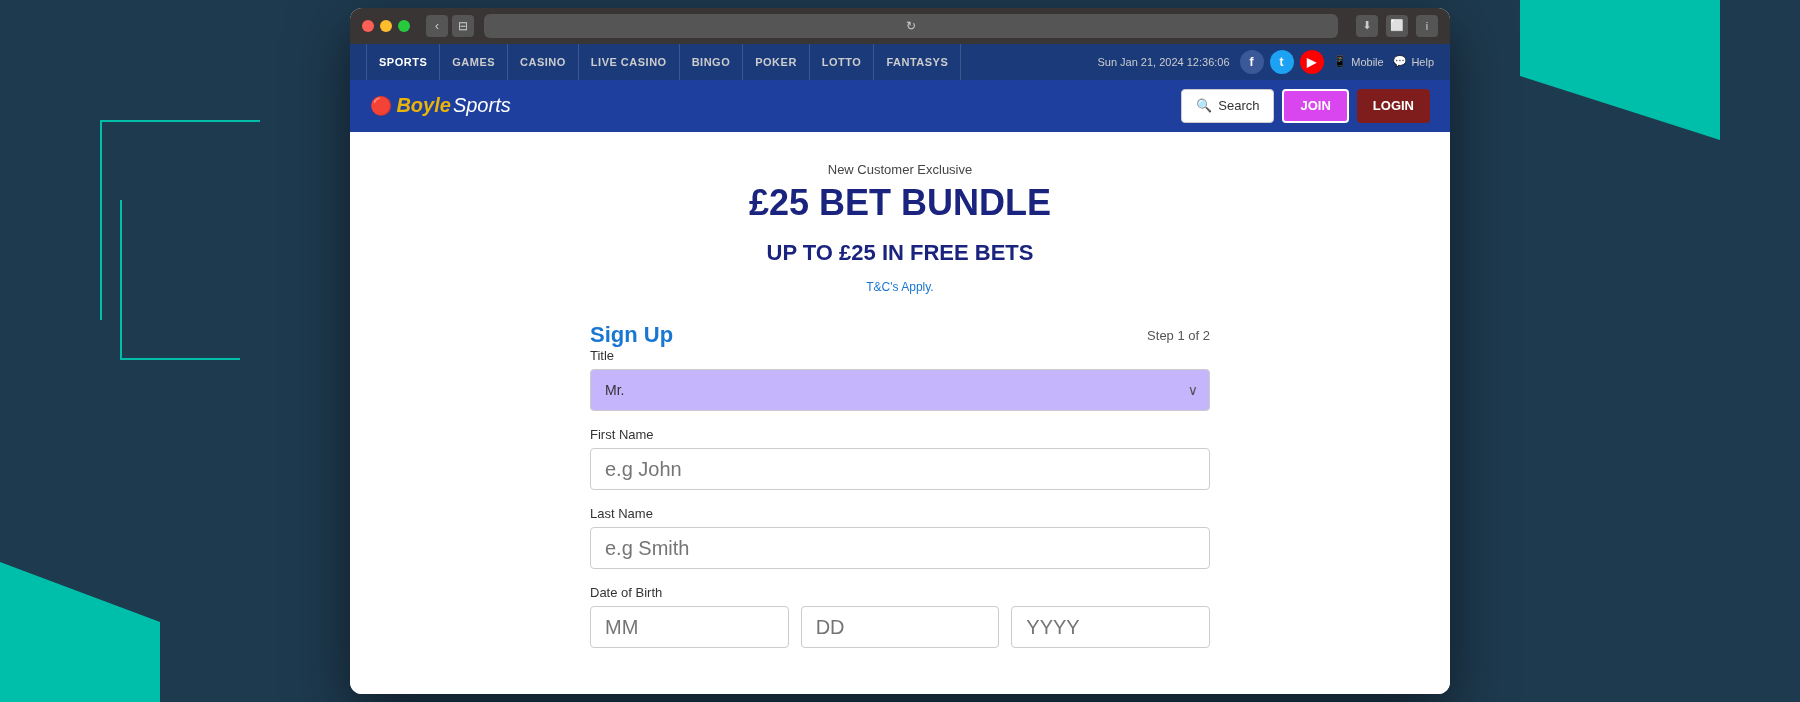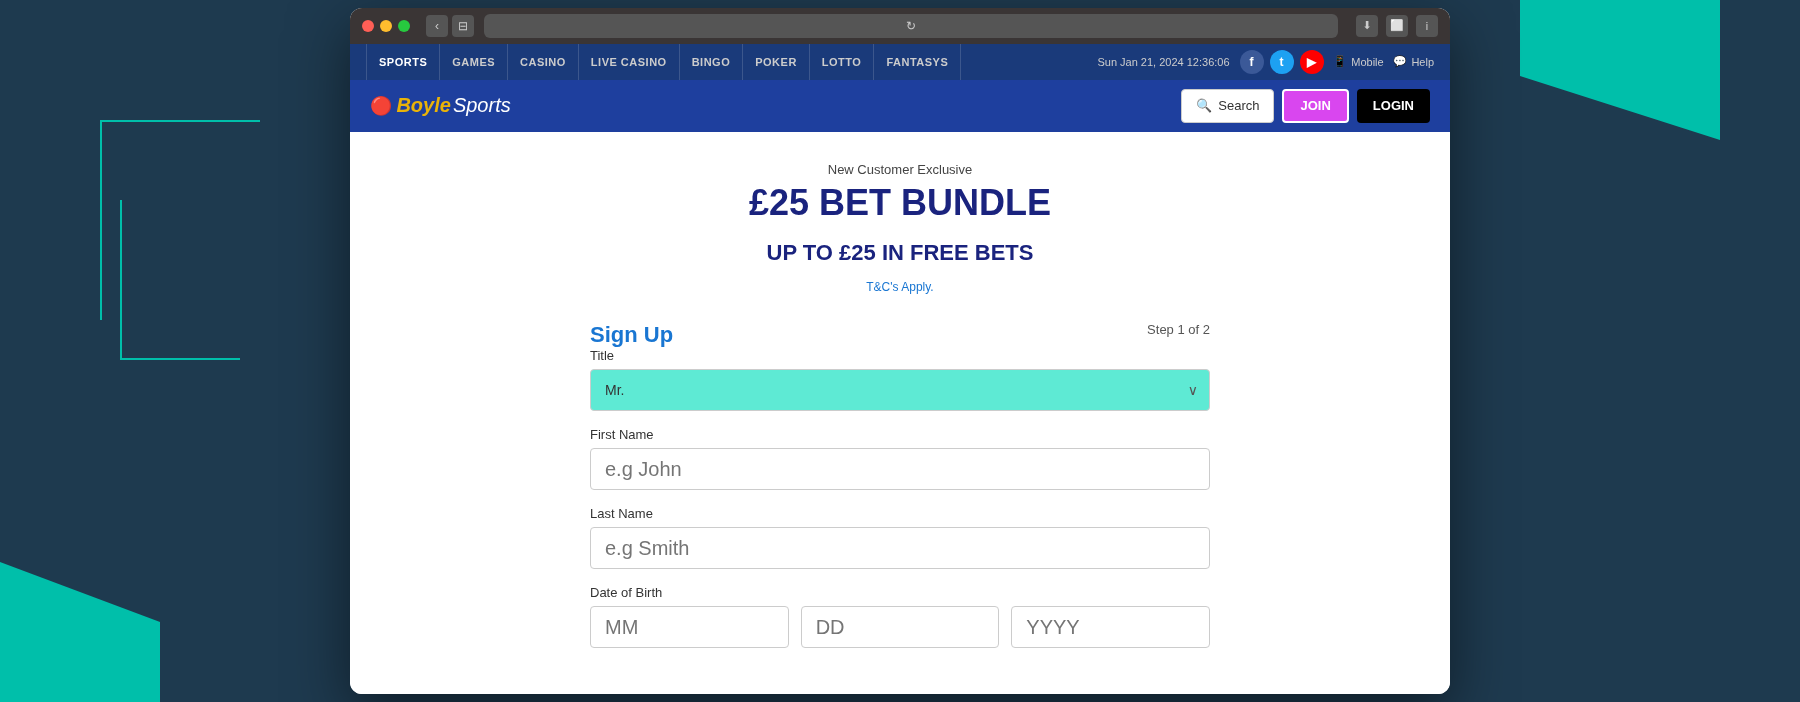--- a/index.html
+++ b/index.html
@@ -285,21 +285,21 @@
       border-radius: 4px;
       padding: 6px 16px;
       cursor: pointer;
       font-size: 13px;
       font-weight: 700;
       color: #fff;
       height: 34px;
     }
 
     .login-btn {
-      background: #000000;
+      background: #7f1d1d;
       border: none;
       border-radius: 4px;
       padding: 6px 16px;
       cursor: pointer;
       font-size: 13px;
       font-weight: 700;
       color: #fff;
       height: 34px;
     }
 
@@ -341,20 +341,21 @@
 
     
     .signup-container {
       max-width: 620px;
       margin: 0 auto;
     }
 
     .signup-header {
       display: flex;
       justify-content: space-between;
+      align-items: center;
     }
 
     .signup-title {
       font-size: 22px;
       font-weight: 700;
       color: #1976d2;
     }
 
     .step-indicator {
       font-size: 13px;
@@ -377,21 +378,21 @@
       position: relative;
     }
 
     .form-select {
       width: 100%;
       padding: 10px 14px;
       border: 1px solid #ccc;
       border-radius: 4px;
       font-size: 14px;
       color: #333;
-      background: #5eead4;
+      background: #c4b5fd;
       appearance: none;
       cursor: pointer;
       height: 42px;
     }
 
     .select-chevron {
       position: absolute;
       right: 12px;
       top: 50%;
       transform: translateY(-50%);

